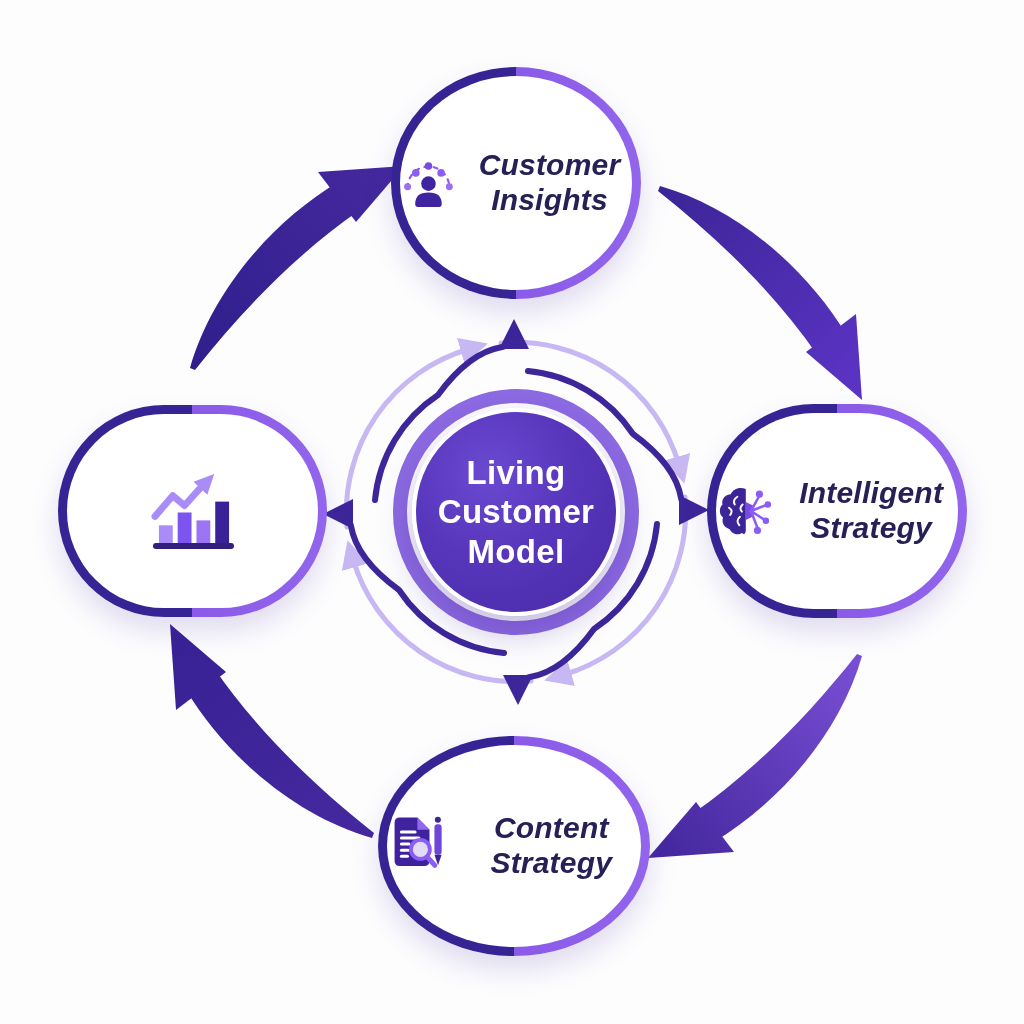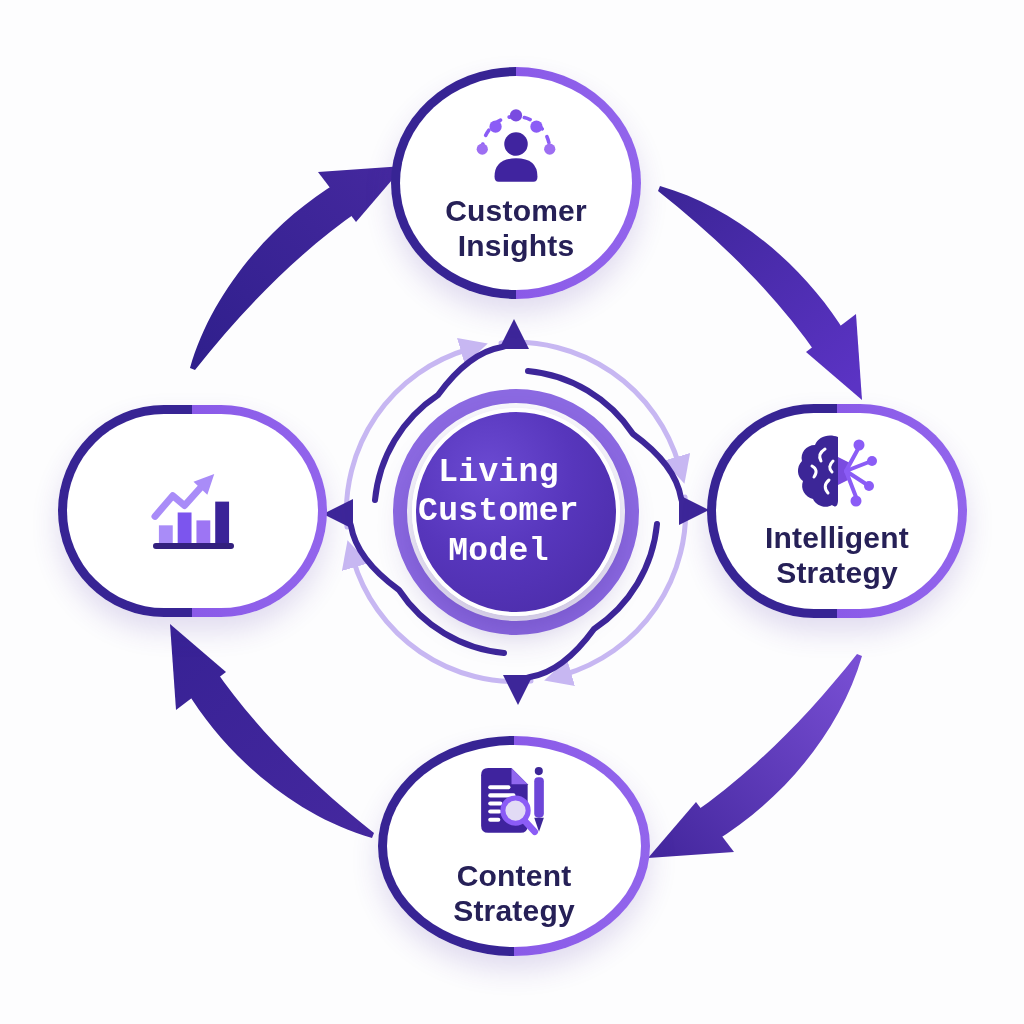--- a/index.html
+++ b/index.html
@@ -11,21 +11,21 @@
   
   .node{
     position:absolute;z-index:3;padding:9px;box-sizing:border-box;
     box-shadow:0 14px 28px rgba(76,46,160,0.16);
   }
   .node, .node .inner{border-radius:50%;}
   .node.stadium, .node.stadium .inner{border-radius:110px;}
   .node{background:linear-gradient(90deg,#372494 0%,#372494 50%,#8a5ae8 50%,#9265ec 100%);}
   .inner{
     background:#ffffff;width:100%;height:100%;
-    display:flex;flex-direction:column;align-items:center;justify-content:center;gap:10px;
+    display:flex;flex-direction:row;align-items:center;justify-content:center;gap:10px;font-style:italic;
   }
   .node-label{
     font-weight:700;color:#262057;text-align:center;
     font-size:30px;line-height:1.16;letter-spacing:.2px;
   }
   #node-top{left:391px;top:67px;width:250px;height:232px;}
   #node-right{left:707px;top:404px;width:260px;height:214px;}
   #node-bottom{left:378px;top:736px;width:272px;height:220px;}
   #node-left{left:58px;top:405px;width:269px;height:212px;}
   #node-top .node-label{max-width:190px;}
@@ -35,21 +35,21 @@
   
   .center-ring{
     position:absolute;z-index:2;left:393px;top:389px;width:246px;height:246px;
     border-radius:50%;border:14px solid #8c6ae2;box-sizing:border-box;
   }
   .center-disc{
     position:absolute;z-index:3;left:412px;top:408px;width:208px;height:208px;
     border-radius:50%;box-sizing:border-box;border:4px solid #ffffff;
     background:radial-gradient(circle at 36% 30%, #6b4ad2 0%, #5736bc 45%, #482aa4 100%);
     box-shadow:0 16px 34px rgba(70,40,150,0.30);
-    display:flex;align-items:center;font-family:Liberation Mono, monospace;
+    display:flex;align-items:center;justify-content:center;
   }
   .center-label{
     color:#ffffff;font-weight:700;font-size:33px;line-height:1.2;
     text-align:center;max-width:165px;letter-spacing:.3px;
   }
 </style>
 </head>
 <body>
 
 <svg class="layer" width="1024" height="1024" viewBox="0 0 1024 1024">

